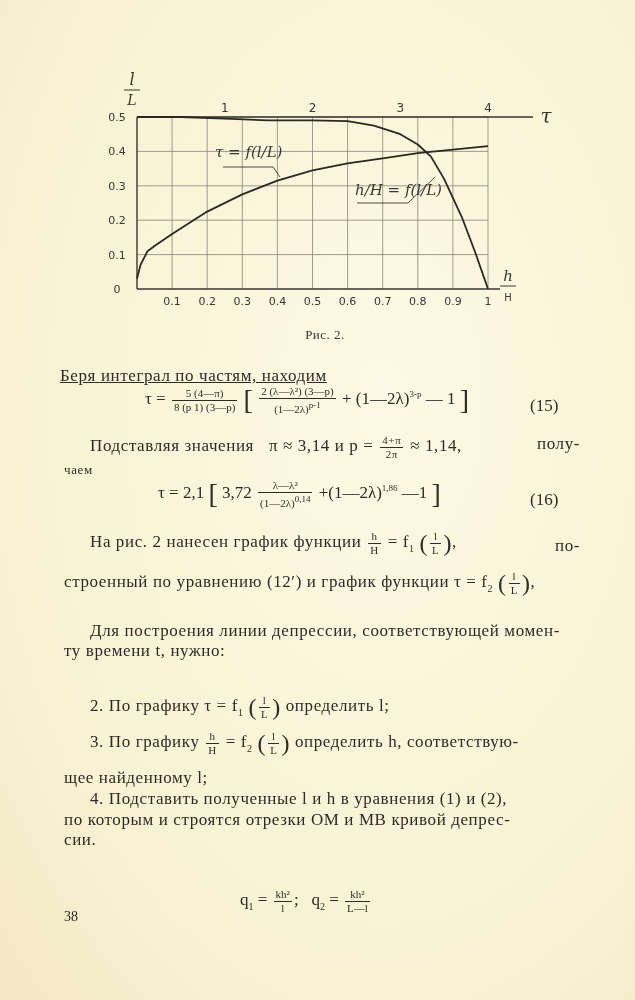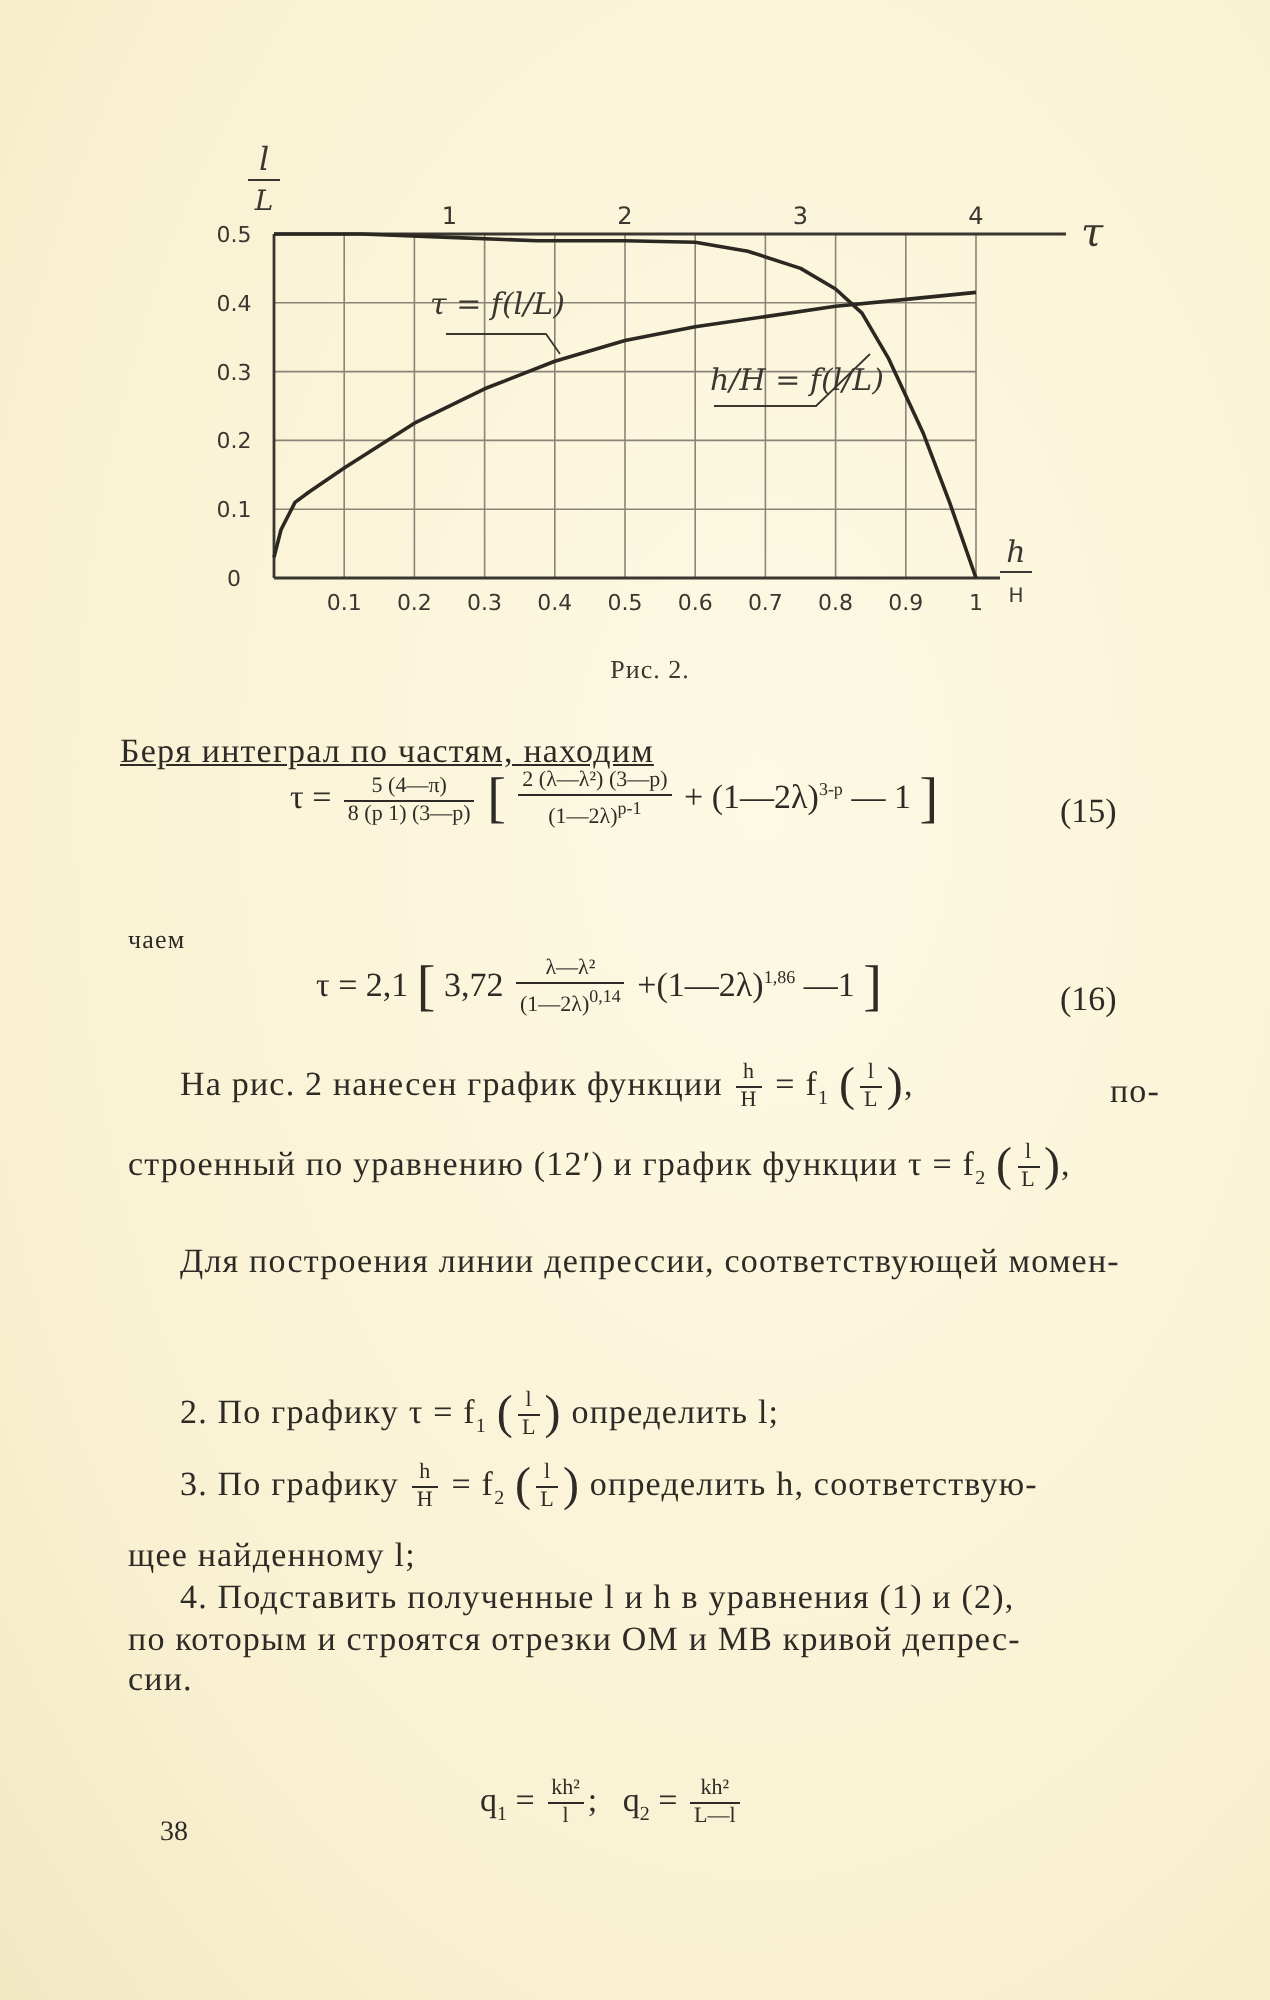--- a/index.html
+++ b/index.html
@@ -20,21 +20,21 @@
   .line { position: absolute; white-space: nowrap; }
   .indent { padding-left: 30px; text-decoration: underline; }
   .formula { position: absolute; white-space: nowrap; font-size: 17px; }
   .frac { display: inline-block; vertical-align: middle; text-align: center; font-size: 11px; line-height: 13px; margin: 0 2px; }
   .frac .num { display: block; border-bottom: 1px solid #2e2b26; padding: 0 2px; }
   .frac .den { display: block; padding: 0 2px; }
   .big { font-size: 28px; vertical-align: middle; font-weight: 100; }
   sup { font-size: 9px; }
   sub { font-size: 10px; }
   .eqno { position: absolute; font-size: 17px; }
-  .pageno { position: absolute; left: 80px; top: 909px; font-size: 14px; }
+  .pageno { position: absolute; left: 64px; top: 909px; font-size: 14px; }
 </style>
 </head>
 <body>
 
 <div class="page">
 
   <div class="figure">
     <svg id="chart" width="460" height="260">
         <line x1="77.1" y1="52" x2="77.1" y2="224" stroke="#8a8478" stroke-width="0.8"></line>
         <line x1="112.2" y1="52" x2="112.2" y2="224" stroke="#8a8478" stroke-width="0.8"></line>
@@ -98,20 +98,27 @@
   <div class="formula" style="left:145px; top:384px;">
     <span>τ =</span>
     <span class="frac"><span class="num">5 (4—π)</span><span class="den">8 (p  1) (3—p)</span></span>
     <span class="big">[</span>
     <span class="frac"><span class="num">2 (λ—λ²) (3—p)</span><span class="den"><span>(1—2λ)</span><sup>p-1</sup></span></span>
     <span>+ (1—2λ)</span><sup>3-p</sup><span> — 1</span>
     <span class="big">]</span>
   </div>
   <div class="eqno" style="left:530px; top:396px;">(15)</div>
 
+  <div class="formula" style="left:90px; top:434px; width:490px; letter-spacing:0.6px;">
+    <span>Подставляя значения</span>
+    <span style="margin-left:10px;">π ≈ 3,14 и p =</span>
+    <span class="frac"><span class="num">4+π</span><span class="den">2π</span></span>
+    <span>≈ 1,14,</span>
+    <span style="position:absolute; right:0;">полу-</span>
+  </div>
   <div class="line" style="left:64px; top:462px; font-size:13px; letter-spacing:0.6px;">чаем</div>
 
   <div class="formula" style="left:158px; top:478px;">
     <span>τ = 2,1</span>
     <span class="big">[</span>
     <span>3,72</span>
     <span class="frac"><span class="num">λ—λ²</span><span class="den"><span>(1—2λ)</span><sup>0,14</sup></span></span>
     <span>+(1—2λ)</span><sup>1,86</sup><span> —1</span>
     <span class="big">]</span>
   </div>
@@ -123,20 +130,21 @@
     <span>= f</span><sub>1</sub>
     <span class="big" style="font-size:24px;">(</span><span class="frac"><span class="num">l</span><span class="den">L</span></span><span class="big" style="font-size:24px;">)</span>,
     <span style="position:absolute; right:0; top:6px;">по-</span>
   </div>
   <div class="formula" style="left:64px; top:570px; letter-spacing:0.6px;">
     <span>строенный по уравнению (12′) и график функции τ = f</span><sub>2</sub>
     <span class="big" style="font-size:24px;">(</span><span class="frac"><span class="num">l</span><span class="den">L</span></span><span class="big" style="font-size:24px;">)</span>,
   </div>
 
   <div class="line" style="left:90px; top:621px; font-size:17px; letter-spacing:0.6px;">Для построения линии депрессии, соответствующей момен-</div>
+  <div class="line" style="left:64px; top:641px; font-size:17px; letter-spacing:0.6px;">ту времени t, нужно:</div>
 
 
   <div class="formula" style="left:90px; top:694px; letter-spacing:0.6px;">
     <span>2. По  графику  τ = f</span><sub>1</sub>
     <span class="big" style="font-size:24px;">(</span><span class="frac"><span class="num">l</span><span class="den">L</span></span><span class="big" style="font-size:24px;">)</span>
     <span>определить l;</span>
   </div>
 
   <div class="formula" style="left:90px; top:730px; letter-spacing:0.6px;">
     <span>3.   По  графику</span>

